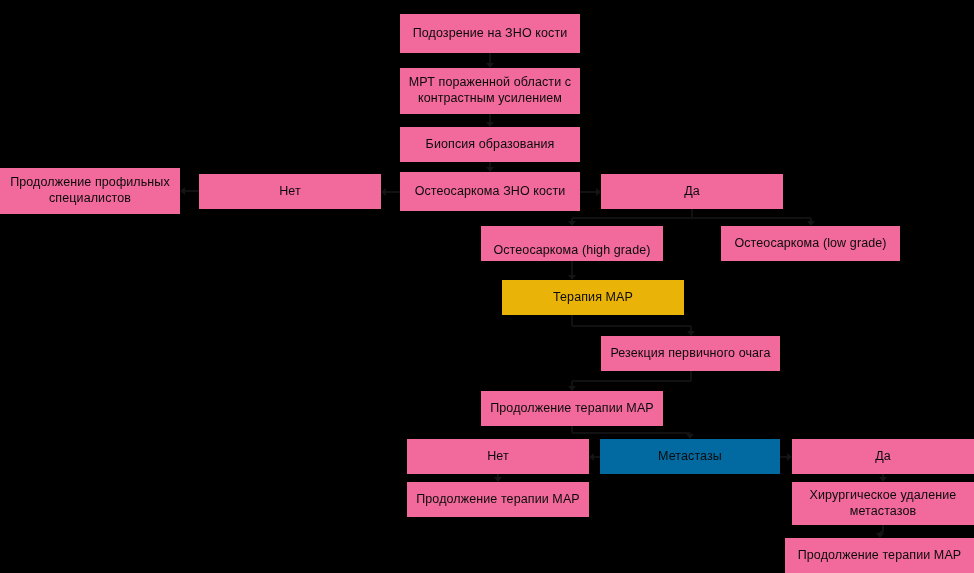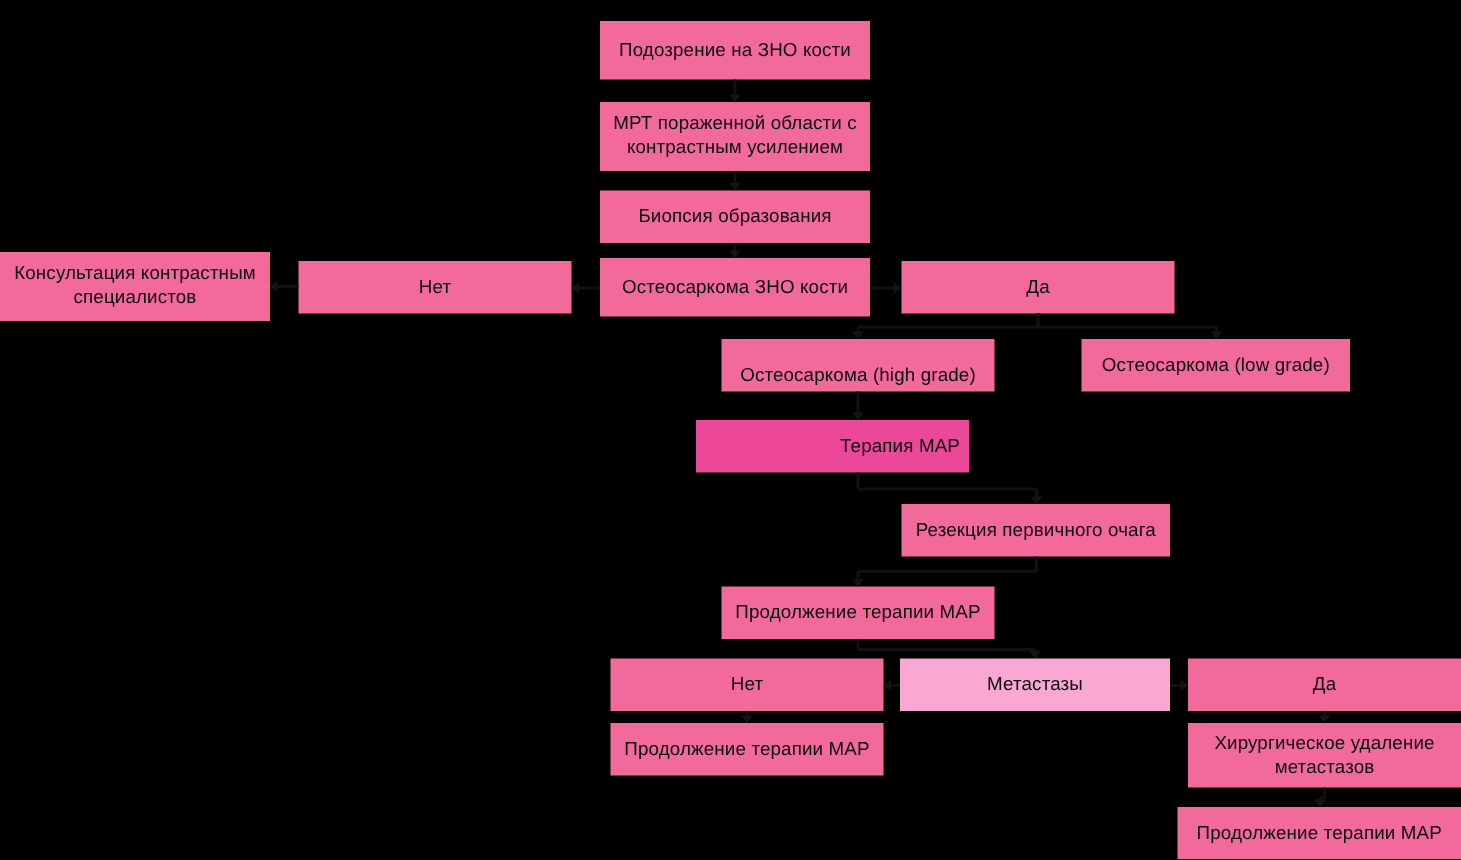--- a/index.html
+++ b/index.html
@@ -74,44 +74,44 @@
     <div class="node" style="left: 400px; top: 127px; width: 180px; height: 35px; background: rgb(242, 105, 155); color: rgb(11, 11, 11);">
       <span>Биопсия образования</span>
     </div>
     <div class="node" style="left: 400px; top: 172px; width: 180px; height: 39px; background: rgb(242, 105, 155); color: rgb(11, 11, 11);">
       <span>Остеосаркома ЗНО кости</span>
     </div>
     <div class="node" style="left: 199px; top: 174px; width: 182px; height: 35px; background: rgb(242, 105, 155); color: rgb(11, 11, 11);">
       <span>Нет</span>
     </div>
     <div class="node" style="left: 0px; top: 168px; width: 180px; height: 46px; background: rgb(242, 105, 155); color: rgb(11, 11, 11);">
-      <span>Консультация контрастным специалистов</span>
+      <span>Продолжение профильных специалистов</span>
     </div>
     <div class="node" style="left: 601px; top: 174px; width: 182px; height: 35px; background: rgb(242, 105, 155); color: rgb(11, 11, 11);">
       <span>Да</span>
     </div>
     <div class="node" style="left: 481px; top: 226px; width: 182px; height: 35px; background: rgb(242, 105, 155); color: rgb(11, 11, 11); align-items: flex-end;">
       <span>Остеосаркома (high grade)</span>
     </div>
     <div class="node" style="left: 721px; top: 226px; width: 179px; height: 35px; background: rgb(242, 105, 155); color: rgb(11, 11, 11);">
       <span>Остеосаркома (low grade)</span>
     </div>
-    <div class="node" style="left: 464px; top: 280px; width: 182px; height: 35px; background: #ec4899; color: rgb(11, 11, 11); text-align: right;">
+    <div class="node" style="left: 502px; top: 280px; width: 182px; height: 35px; background: #eab308; color: rgb(11, 11, 11);">
       <span>Терапия MAP</span>
     </div>
     <div class="node" style="left: 601px; top: 336px; width: 179px; height: 35px; background: rgb(242, 105, 155); color: rgb(11, 11, 11);">
       <span>Резекция первичного очага</span>
     </div>
     <div class="node" style="left: 481px; top: 391px; width: 182px; height: 35px; background: rgb(242, 105, 155); color: rgb(11, 11, 11);">
       <span>Продолжение терапии MAP</span>
     </div>
     <div class="node" style="left: 407px; top: 439px; width: 182px; height: 35px; background: rgb(242, 105, 155); color: rgb(11, 11, 11);">
       <span>Нет</span>
     </div>
-    <div class="node" style="left: 600px; top: 439px; width: 180px; height: 35px; background: #f9a8d4; color: rgb(11, 11, 11);">
+    <div class="node" style="left: 600px; top: 439px; width: 180px; height: 35px; background: #0369a1; color: rgb(11, 11, 11);">
       <span>Метастазы</span>
     </div>
     <div class="node" style="left: 792px; top: 439px; width: 182px; height: 35px; background: rgb(242, 105, 155); color: rgb(11, 11, 11);">
       <span>Да</span>
     </div>
     <div class="node" style="left: 407px; top: 482px; width: 182px; height: 35px; background: rgb(242, 105, 155); color: rgb(11, 11, 11);">
       <span>Продолжение терапии MAP</span>
     </div>
     <div class="node" style="left: 792px; top: 482px; width: 182px; height: 43px; background: rgb(242, 105, 155); color: rgb(11, 11, 11);">
       <span>Хирургическое удаление метастазов</span>

